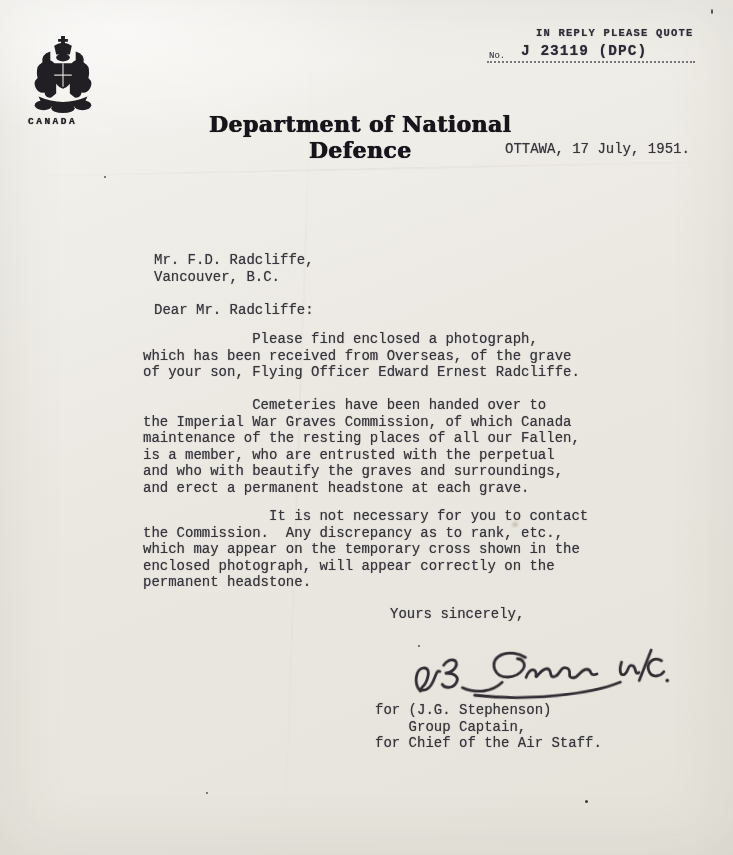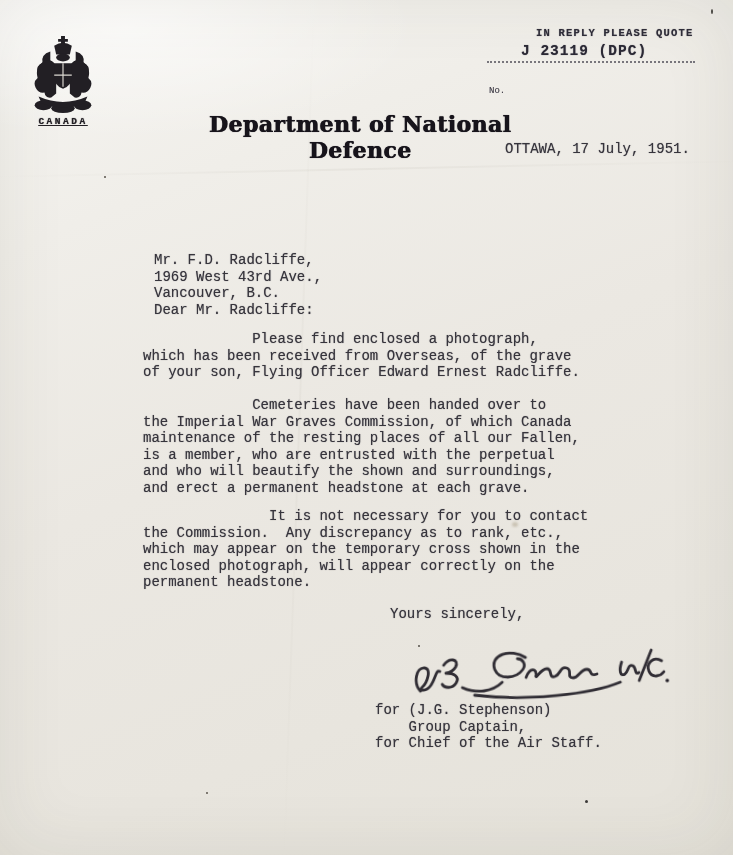--- a/index.html
+++ b/index.html
@@ -19,41 +19,41 @@
     white-space:pre;
     font-size:14px;line-height:16.5px;
     color:#36343c;
     text-shadow:0 0 1px rgba(40,38,48,.55);
   }
   .ref-quote{
     font-size:10.5px;font-weight:bold;letter-spacing:1.2px;
     color:#2e2c38;text-shadow:0 0 1px rgba(35,33,48,.6);
   }
   .ref-no{
-    font-size:9px;color:#46444e;text-shadow:0 0 .5px rgba(50,48,60,.5);margin-top:35px;
+    font-size:9px;color:#46444e;text-shadow:0 0 .5px rgba(50,48,60,.5);
   }
   .ref-number{
     font-size:14.5px;font-weight:bold;letter-spacing:1px;
     color:#2b2935;text-shadow:0 0 1px rgba(35,33,48,.6);
   }
   .ref-dots{
     width:208px;height:16px;
     border-bottom:2px dotted rgba(55,53,66,.65);
   }
   .dept-title{
     width:400px;text-align:center;
     font-family:"DejaVu Serif","Liberation Serif",serif;
     font-weight:bold;font-size:22px;letter-spacing:.4px;
     color:#17141b;
     text-shadow:.7px 0 0 #17141b, 0 0 1px rgba(20,16,26,.5);
   }
   .crest-caption{
-    width:70px;text-align:center;
+    width:70px;
     font-size:9.5px;font-weight:bold;letter-spacing:2.5px;
-    color:#221f24;text-shadow:0 0 1px rgba(30,27,34,.8);text-decoration:underline;
+    color:#221f24;text-shadow:0 0 1px rgba(30,27,34,.8);
   }
   .sig-svg{filter:blur(.2px);}
   .crest-svg{filter:blur(.3px);}
   .crease{pointer-events:none;}
   .speck{position:absolute;border-radius:50%;}
 </style>
 </head>
 <body>
 
 <div class="paper">
@@ -96,38 +96,37 @@
     </g>
   </svg>
   <div class="abs crest-caption" style="left:28px;top:116px;">CANADA</div>
 
   <div class="abs dept-title" style="left:160px;top:90px;margin-top:21px;">Department of National Defence</div>
 
   <div class="abs tl" style="left:505px;top:141px;">OTTAWA, 17 July, 1951.</div>
 
   <div class="abs" style="left:154px;top:232px;margin-top:20px;">
     <div class="tl">Mr. F.D. Radcliffe,</div>
-    <div class="tl">1969 West 43rd Ave.,</div>
     <div class="tl">Vancouver, B.C.</div>
   </div>
 
   <div class="abs tl" style="left:154px;top:302px;">Dear Mr. Radcliffe:</div>
 
   <div class="abs" style="left:143px;top:331px;">
     <div class="tl">             Please find enclosed a photograph,</div>
     <div class="tl">which has been received from Overseas, of the grave</div>
     <div class="tl">of your son, Flying Officer Edward Ernest Radcliffe.</div>
   </div>
 
   <div class="abs" style="left:143px;top:397px;">
     <div class="tl">             Cemeteries have been handed over to</div>
     <div class="tl">the Imperial War Graves Commission, of which Canada</div>
     <div class="tl">maintenance of the resting places of all our Fallen,</div>
     <div class="tl">is a member, who are entrusted with the perpetual</div>
-    <div class="tl">and who will beautify the shown and surroundings,</div>
+    <div class="tl">and who with beautify the graves and surroundings,</div>
     <div class="tl">and erect a permanent headstone at each grave.</div>
   </div>
 
   <div class="abs" style="left:143px;top:508px;">
     <div class="tl">               It is not necessary for you to contact</div>
     <div class="tl">the Commission.  Any discrepancy as to rank, etc.,</div>
     <div class="tl">which may appear on the temporary cross shown in the</div>
     <div class="tl">enclosed photograph, will appear correctly on the</div>
     <div class="tl">permanent headstone.</div>
   </div>

